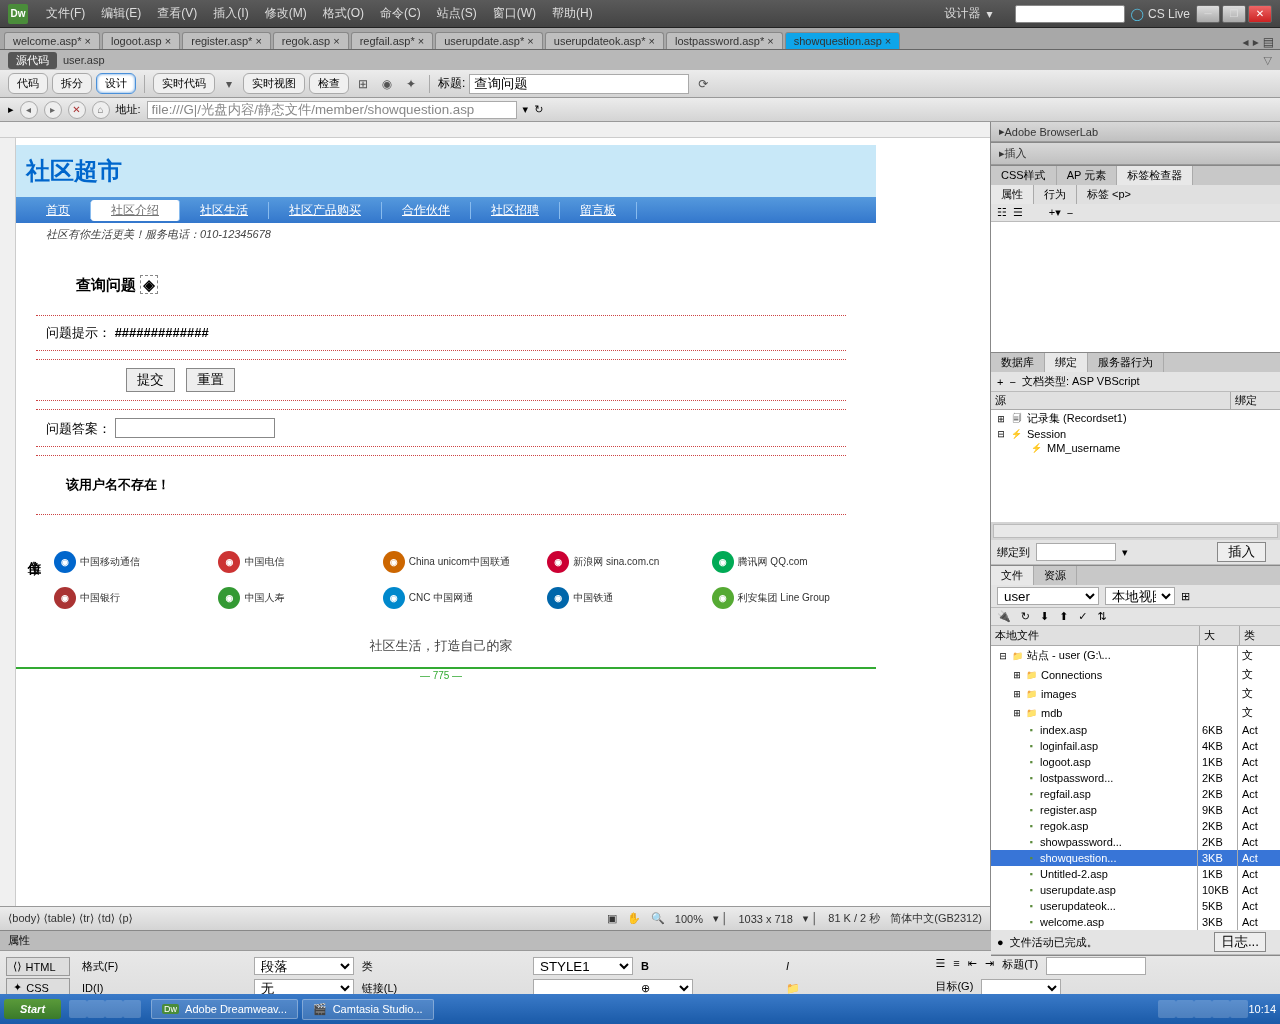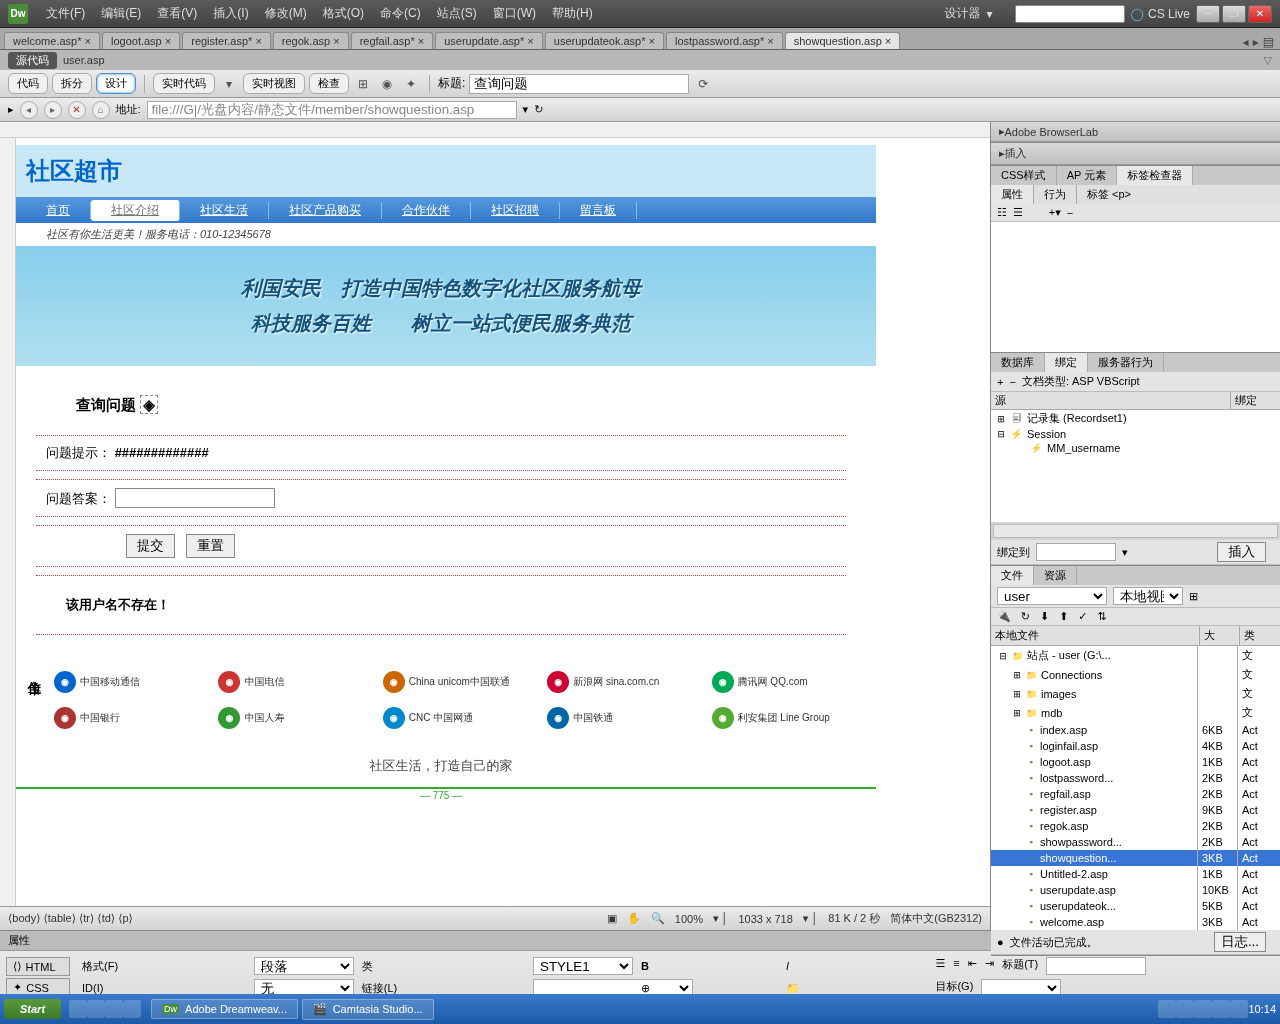--- a/index.html
+++ b/index.html
@@ -12,21 +12,21 @@
 .menubar-right { margin-left: auto; display: flex; align-items: center; gap: 6px; }
 .search-box { background: #fff; border: 1px solid #888; height: 18px; width: 110px; border-radius: 2px; }
 .cslive { color: #ddd; display: flex; align-items: center; gap: 4px; }
 .win-controls { display: flex; gap: 2px; }
 .win-btn { width: 24px; height: 18px; background: linear-gradient(#ddd,#aaa); border: 1px solid #666; border-radius: 2px; display: flex; align-items: center; justify-content: center; font-size: 10px; }
 .win-close { background: linear-gradient(#e66,#c22); color: white; }
 
 
 .doc-tabs { background: #a8a8a8; height: 22px; display: flex; align-items: end; padding-left: 4px; border-bottom: 1px solid #666; }
 .doc-tab { background: #bfbfbf; border: 1px solid #888; border-bottom: none; padding: 2px 8px; margin-right: 2px; font-size: 11px; color: #333; border-radius: 3px 3px 0 0; cursor: pointer; }
-.doc-tab.active { background: #e5e5e5; }
+.doc-tab.active { background: #0ea5e9; }
 .doc-tabs-right { margin-left: auto; display: flex; gap: 4px; padding: 0 6px; color: #444; }
 
 
 .source-row { background: #b8b8b8; height: 20px; display: flex; align-items: center; padding: 0 8px; color: #333; font-size: 11px; }
 .source-btn { background: #555; color: #fff; padding: 1px 8px; border-radius: 3px; margin-right: 6px; }
 
 
 .doc-toolbar { background: linear-gradient(#ececec,#d4d4d4); height: 28px; display: flex; align-items: center; padding: 0 8px; gap: 4px; border-bottom: 1px solid #999; }
 .tb-btn { background: #f0f0f0; border: 1px solid #aaa; padding: 2px 8px; border-radius: 6px; font-size: 11px; cursor: pointer; }
 .tb-btn.pressed { background: #fff; border: 1px solid #4a90d9; box-shadow: inset 0 0 3px #4a90d9; }
@@ -210,37 +210,33 @@
         <div class="site-nav" id="site-nav">
             <div class="nav-item">首页</div>
             <div class="nav-item active">社区介绍</div>
             <div class="nav-item">社区生活</div>
             <div class="nav-item">社区产品购买</div>
             <div class="nav-item">合作伙伴</div>
             <div class="nav-item">社区招聘</div>
             <div class="nav-item">留言板</div>
           </div>
         <div class="sub-banner">社区有你生活更美！服务电话：010-12345678</div>
-        <div class="hero">
-          <div class="hero-line">利国安民　打造中国特色数字化社区服务航母</div>
-          <div class="hero-line">科技服务百姓　　树立一站式便民服务典范</div>
-        </div>
         <div class="content-box">
           <div class="query-title"><span>查询问题</span> <span style="border:1px dashed #888;padding:0 2px">◈</span></div>
           <div class="form-row">
             <span>问题提示：</span>
             <span style="font-weight:bold">#############</span>
           </div>
+          <div class="form-row" style="padding-left:90px">
+            <button class="form-btn">提交</button>
+            <button class="form-btn">重置</button>
+          </div>
           <div class="form-row">
             <span>问题答案：</span>
             <input class="form-input" style="">
-          </div>
-          <div class="form-row" style="padding-left:90px">
-            <button class="form-btn">提交</button>
-            <button class="form-btn">重置</button>
           </div>
           <div class="error-msg">该用户名不存在！</div>
         </div>
         <div class="partners">
           <div class="partner-label">合作单位</div>
           <div class="partner-grid" id="partner-grid">
               <div class="partner-logo">
                 <span class="plogo-icon" style="background:#0066cc">◉</span>
                 <span>中国移动通信</span>
               </div>
@@ -363,21 +359,21 @@
         <input class="props-input" style="width: 80px;"> ▾
         <button class="form-btn" style="margin-left:auto;padding:0 10px">插入</button>
       </div>
     </div>
     <div class="panel" style="flex:1;display:flex;flex-direction:column">
       <div class="panel-tabs">
         <div class="panel-tab active">文件</div>
         <div class="panel-tab">资源</div>
       </div>
       <div class="panel-toolbar">
-        <select class="props-select" style="width:110px"><option>user</option></select>
+        <select class="props-select" style="width:102px"><option>user</option></select>
         <select class="props-select" style="width:70px"><option>本地视图</option></select>
         <span>⊞</span>
       </div>
       <div class="panel-toolbar" style="gap:10px">
         <span>🔌</span>
         <span>↻</span>
         <span>⬇</span>
         <span>⬆</span>
         <span>✓</span>
         <span>⇅</span>

